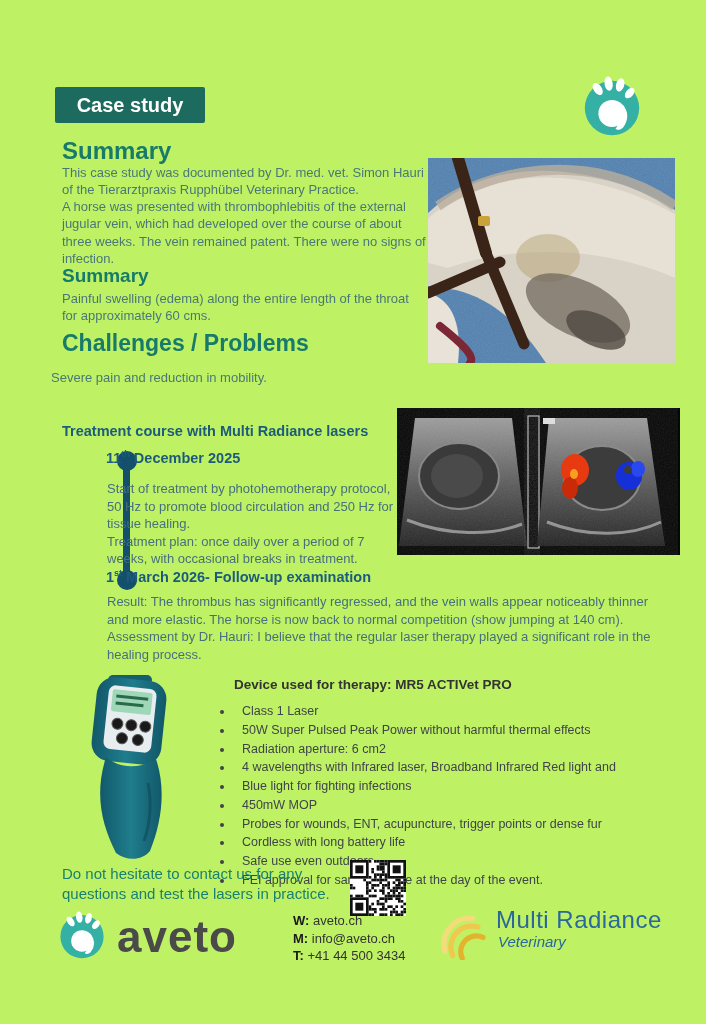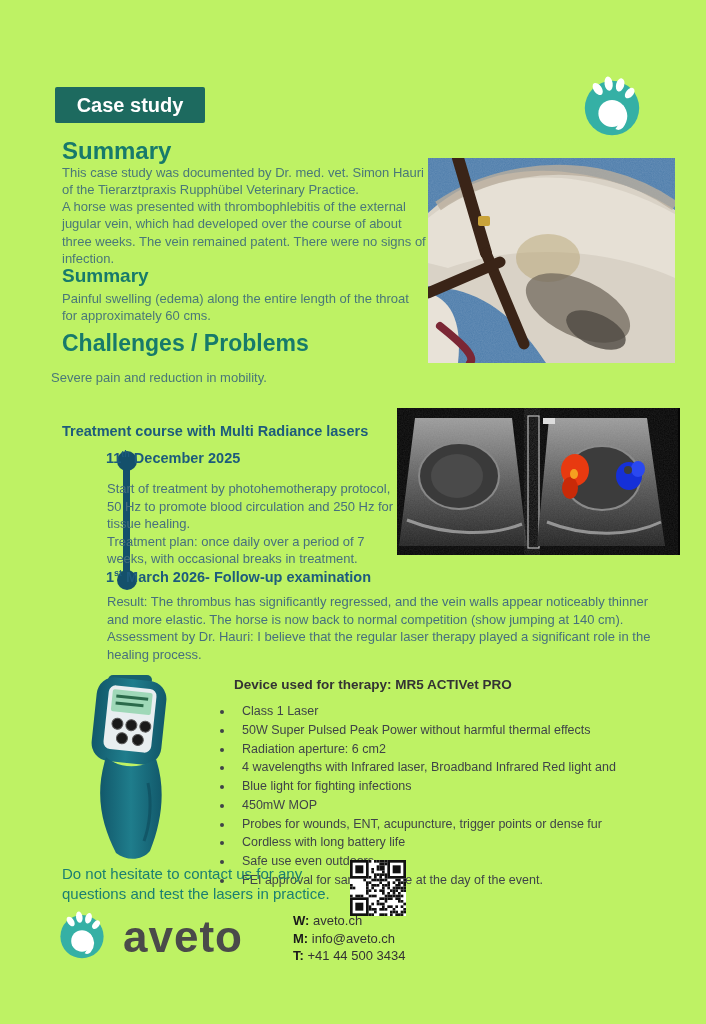--- a/index.html
+++ b/index.html
@@ -37,21 +37,21 @@
   .ev-body{font-size:13px;line-height:1.35;color:#47707d;white-space:pre-line;}
   sup{font-size:9px;}
   
   .dev-h{left:234px;top:677px;font-size:13.5px;font-weight:700;color:#333;}
   .dev-list{left:218px;top:702px;width:440px;margin:2px;padding:0 0 0 14px;color:#3f4448;
             font-size:12.5px;line-height:1.22;}
   .dev-list li{margin:0 0 3.5px 0;padding-left:8px;}
   
   .contact{left:62px;top:864px;width:300px;color:#1a7f71;font-size:15px;line-height:1.35;}
   .qr{left:350px;top:860px;}
-  .aveto{left:55px;top:908px;display:flex;align-items:center;gap:14px;}
+  .aveto{left:55px;top:908px;display:flex;align-items:center;gap:8px;}
   .aveto-word{font-size:44px;font-weight:600;color:#4a4a4a;letter-spacing:1px;line-height:1;}
   .foot-lines{left:293px;top:912px;font-size:13px;line-height:1.35;color:#333;}
   .foot-lines b{color:#1a1a1a;}
   .mr-logo{left:438px;top:908px;display:flex;align-items:flex-start;gap:6px;}
   .mr-text{line-height:1;}
   .mr-name{font-size:24px;color:#2a679c;font-weight:500;letter-spacing:.5px;}
   .mr-sub{font-size:15px;color:#2a679c;font-style:italic;margin-top:2px;margin-left:2px;}
 </style>
 </head>
 <body>
@@ -366,14 +366,27 @@
     </span>
     <span class="aveto-word">aveto</span>
   </div>
 
   <div class="abs foot-lines">
     <div><b>W:</b> <span>aveto.ch</span></div>
     <div><b>M:</b> <span>info@aveto.ch</span></div>
     <div><b>T:</b> <span>+41 44 500 3434</span></div>
   </div>
 
+  <div class="abs mr-logo">
+    <span>
+      <svg width="52" height="52" viewBox="0 0 60 60">
+        <path d="M8,50 A30,30 0 0 1 40,12" stroke="#f3dc7a" stroke-width="6" fill="none" stroke-linecap="round"></path>
+        <path d="M17,55 A24,24 0 0 1 46,22" stroke="#eec84f" stroke-width="6" fill="none" stroke-linecap="round"></path>
+        <path d="M28,58 A18,18 0 0 1 52,34" stroke="#e4b32e" stroke-width="6" fill="none" stroke-linecap="round"></path>
+      </svg>
+    </span>
+    <span class="mr-text">
+      <div class="mr-name">Multi Radiance</div>
+      <div class="mr-sub">Veterinary</div>
+    </span>
+  </div>
 
 </div>
 
 </body></html>

